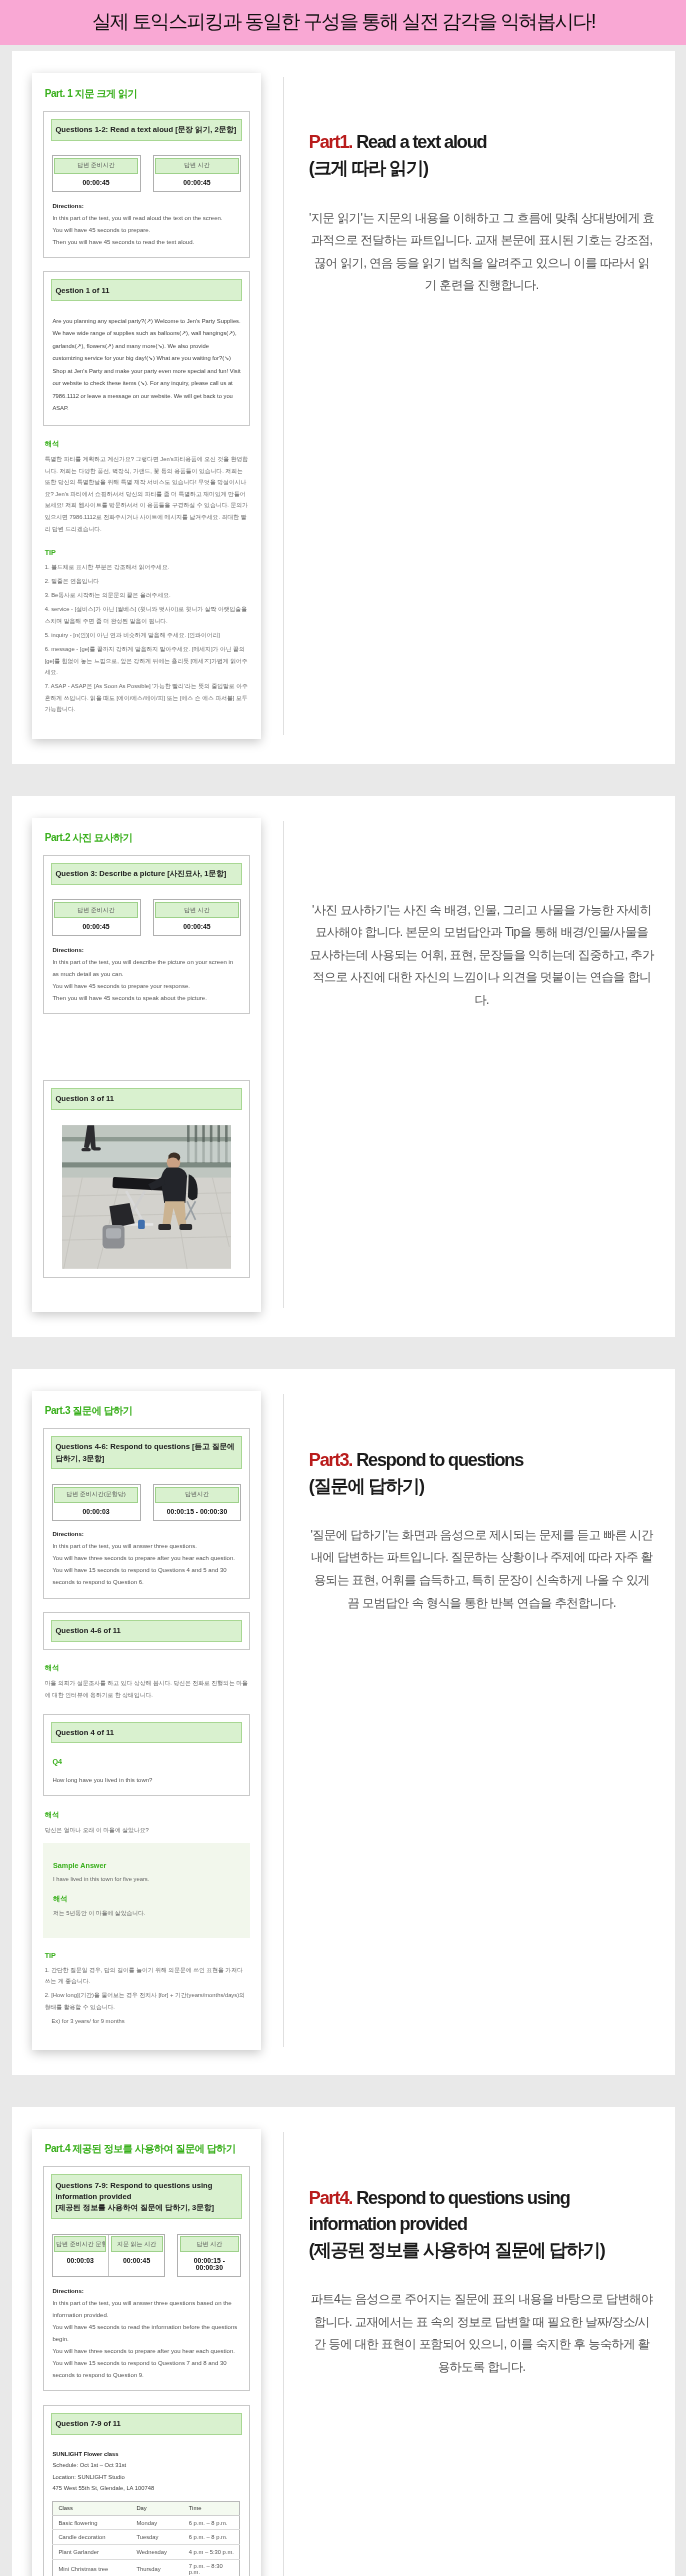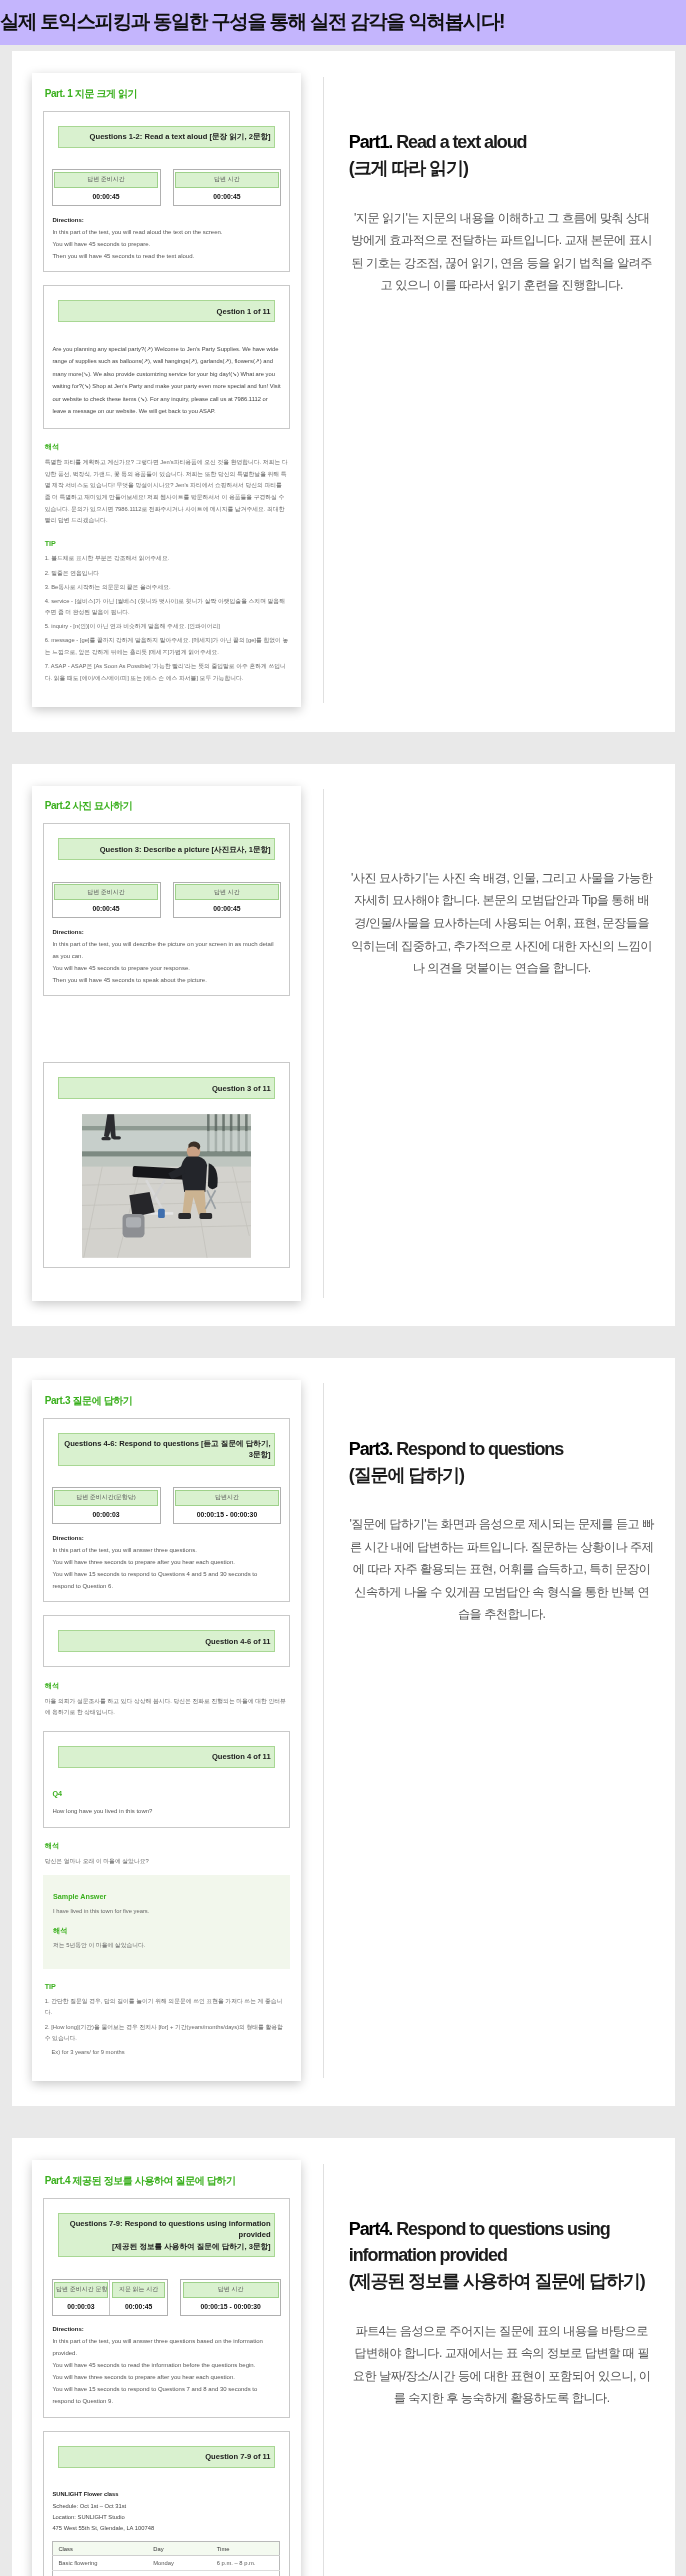--- a/index.html
+++ b/index.html
@@ -1,32 +1,32 @@
 <!DOCTYPE html>
 <html style="font-size:13.5px"><head>
 <meta charset="utf-8">
 <style>
   html,body{margin:0;padding:0;background:#fff;}
   body{width:687px;font-family:"Liberation Sans","DejaVu Sans",sans-serif;-webkit-font-smoothing:antialiased;}
-  .main-title{background:#c4b5fd;font-size:19.4px;font-weight:700;color:#111;
+  .main-title{background:#f9a8d4;text-align:center;font-size:19.4px;font-weight:400;color:#111;
     letter-spacing:-1.3px;padding:7.6px 0 10px;}
   .cards{background:#e9e9e9;padding:6.8px 12px 22px;}
   .card{background:#fff;display:flex;align-items:stretch;padding:22px 17px 25px 20px;margin-bottom:32px;min-height:363px;}
   .card:last-child{margin-bottom:0;}
-  .doc-wrap{width:269px;flex:none;}
+  .doc-wrap{width:229px;flex:none;}
   .paper{background:#fff;box-shadow:0 2.5px 10px rgba(0,0,0,.22);padding:13.5px 11px 20px;}
   .divider{width:0.8px;background:#e0e0e0;flex:none;margin:3.4px 0 3.4px 22px;}
   .info{flex:1;padding:56px 3.4px 0 25px;min-width:0;}
   .info-title{margin:0;font-size:18px;line-height:1.45;font-weight:700;color:#1c1c1c;letter-spacing:-1.1px;}
-  .info-title .red{color:#000000;}
+  .info-title .red{color:#b91c1c;}
   .info-body{margin-top:25px;font-size:12.2px;line-height:1.85;color:#555;letter-spacing:-0.5px;}
   .info-body p{margin:0 0 22px;text-align:center;}
   .part-label{color:#3bb01e;font-size:10px;font-weight:700;margin:0 0 10px 1.7px;letter-spacing:-0.4px;}
   .sec{border:0.8px solid #c9c9c9;margin-bottom:13.5px;background:#fff;}
-  .qbar{background:#d9f1cf;border:0.8px solid #a8d793;margin:14px;text-align:right;font-size:7.6px;
+  .qbar{background:#d9f1cf;border:0.8px solid #a8d793;margin:7px;text-align:left;font-size:7.6px;
     font-weight:700;color:#222;padding:4.2px 3.4px;line-height:1.5;}
   .timers{display:flex;justify-content:space-between;gap:12px;padding:7.6px 7.6px 3.4px;}
   .timer{flex:1;border:0.8px solid #b0b0b0;}
   .timer.split{display:flex;}
   .tcol{flex:1;min-width:0;}
   .tcol+.tcol{border-left:0.8px solid #c5c5c5;}
   .timer-label{background:#d9f1cf;border:0.8px solid #9ed18a;margin:1.7px;text-align:center;font-size:6px;
     color:#555;padding:2.5px 0.8px;white-space:nowrap;overflow:hidden;}
   .timer-value{text-align:center;font-size:6.8px;font-weight:700;color:#111;padding:3.4px 1.7px 5px;}
   .dir{padding:4.2px 8.4px 9.3px;font-size:6px;line-height:2;color:#555;}

